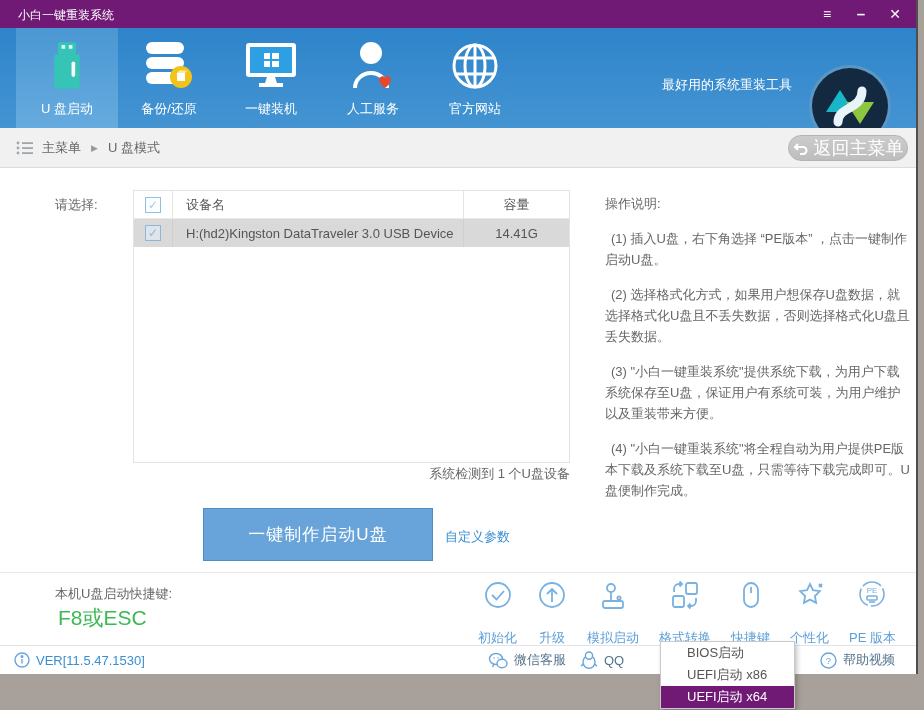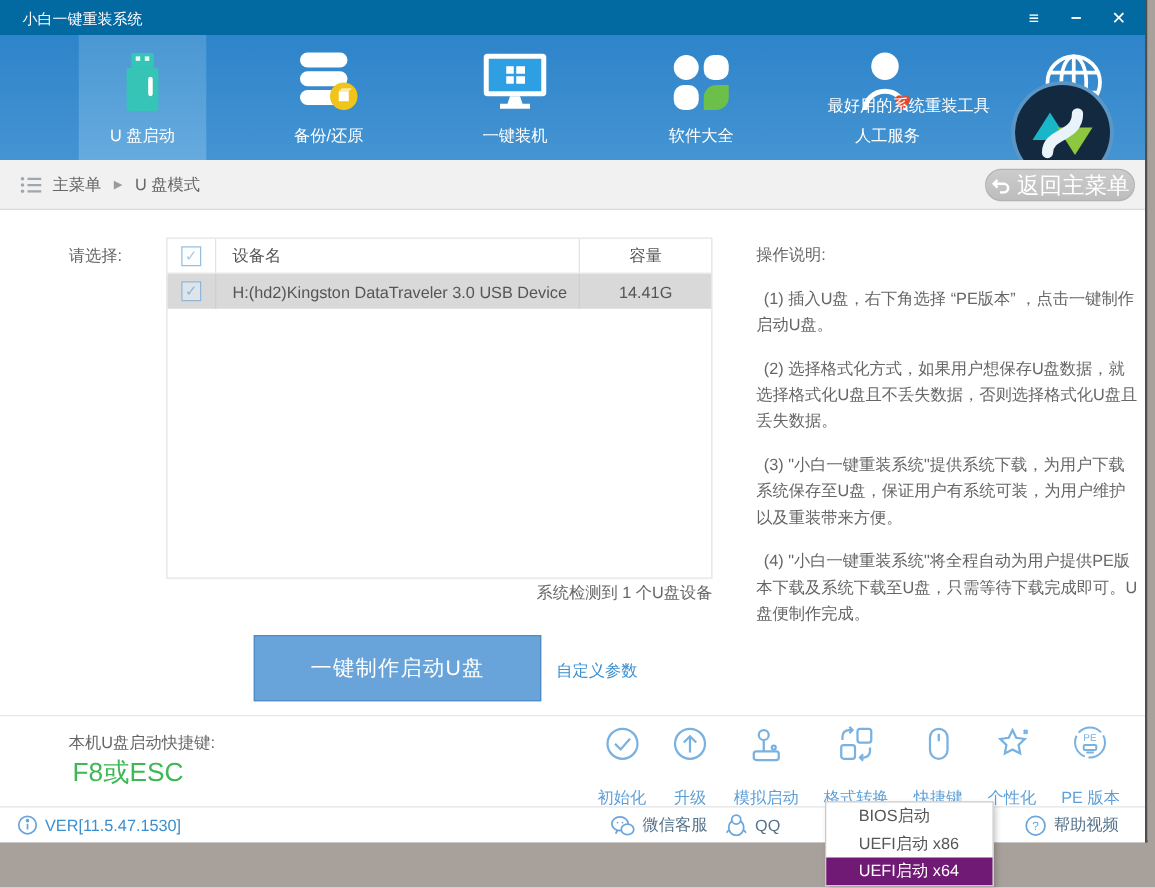--- a/index.html
+++ b/index.html
@@ -3,30 +3,30 @@
 <meta charset="utf-8">
 <style>
   * { margin:0; padding:0; box-sizing:border-box; }
   html,body { width:924px; height:710px; overflow:hidden; }
   body { position:relative; background:#a8a19b; font-family:"Liberation Sans","DejaVu Sans",sans-serif; }
 
   .window { position:absolute; left:0; top:0; width:918px; height:674px;
             background:#fff; border-right:2px solid #4e4e4e; border-bottom:2px solid #4e4e4e; }
 
   
-  .titlebar { position:relative; height:28px; background:#0369a1; }
+  .titlebar { position:relative; height:28px; background:#701a75; }
   .titlebar .title { position:absolute; left:18px; top:7px; color:#fff; font-size:12px; }
   .win-controls { position:absolute; right:12px; top:0; height:28px; display:flex; align-items:center; gap:16px; }
   .win-btn { color:#fff; font-size:14px; font-weight:bold; width:18px; text-align:center; cursor:pointer; line-height:28px; }
   .win-btn.min { font-size:15px; }
 
   
   .navbar { position:relative; height:100px; background:linear-gradient(180deg,#2e84ca 0%,#4494d2 100%); }
   .nav-items { position:absolute; left:16px; top:0; display:flex; height:100px; }
-  .nav-item { width:102px; height:100px; display:flex; flex-direction:column; align-items:center; justify-content:flex-end; padding-bottom:10px; cursor:pointer;margin-left:47px; }
+  .nav-item { width:102px; height:100px; display:flex; flex-direction:column; align-items:center; justify-content:flex-end; padding-bottom:10px; cursor:pointer; }
   .nav-item.active { background:linear-gradient(180deg,#4a97d3 0%,#66abdf 100%); }
   .nav-item .ico { height:60px; display:flex; align-items:center; justify-content:center; }
   .nav-item .lbl { color:#fff; font-size:13px; margin-top:4px; white-space:nowrap; }
 
   .brand { position:absolute; left:662px; top:40px; color:#fff; }
   .brand .name { font-size:31px; letter-spacing:2px; white-space:nowrap; }
   .brand .tagline { font-size:13px; margin-top:8px; white-space:nowrap; }
   .brand-logo { position:absolute; right:24px; top:36px; }
 
   
@@ -143,31 +143,20 @@
             <rect x="21" y="13" width="6" height="6" fill="#fff"></rect>
             <rect x="29" y="13" width="7" height="6" fill="#fff"></rect>
             <rect x="21" y="21" width="6" height="6" fill="#fff"></rect>
             <rect x="29" y="21" width="7" height="6" fill="#fff"></rect>
             <path d="M24 37 h8 l2 6 h6 v4 H16 v-4 h6 z" fill="#fff"></path>
           </svg>
         </span>
         <span class="lbl">一键装机</span>
       </div>
 
-      <div class="nav-item">
-        <span class="ico">
-          <svg width="46" height="46" viewBox="0 0 46 46">
-            <rect x="1" y="1" width="20" height="20" rx="10" fill="#fff"></rect>
-            <rect x="25" y="1" width="20" height="20" rx="8" fill="#fff"></rect>
-            <rect x="1" y="25" width="20" height="20" rx="8" fill="#fff"></rect>
-            <path d="M25 35 a10 10 0 0 1 10 -10 h10 v10 a10 10 0 0 1 -10 10 h-10 z" fill="#6cc04a"></path>
-          </svg>
-        </span>
-        <span class="lbl">软件大全</span>
-      </div>
 
       <div class="nav-item">
         <span class="ico">
           <svg width="48" height="52" viewBox="0 0 48 52">
             <circle cx="22" cy="13" r="11" fill="#fff"></circle>
             <path d="M6 48 a16 15 0 0 1 32 0" stroke="#fff" stroke-width="4" fill="none"></path>
             <path d="M36 48 c-4,-3 -6,-6 -6,-8.5 a3.4 3.4 0 0 1 6 -2 a3.4 3.4 0 0 1 6 2 c0,2.5 -2,5.5 -6,8.5 z" fill="#e8472b"></path>
           </svg>
         </span>
         <span class="lbl">人工服务</span>

